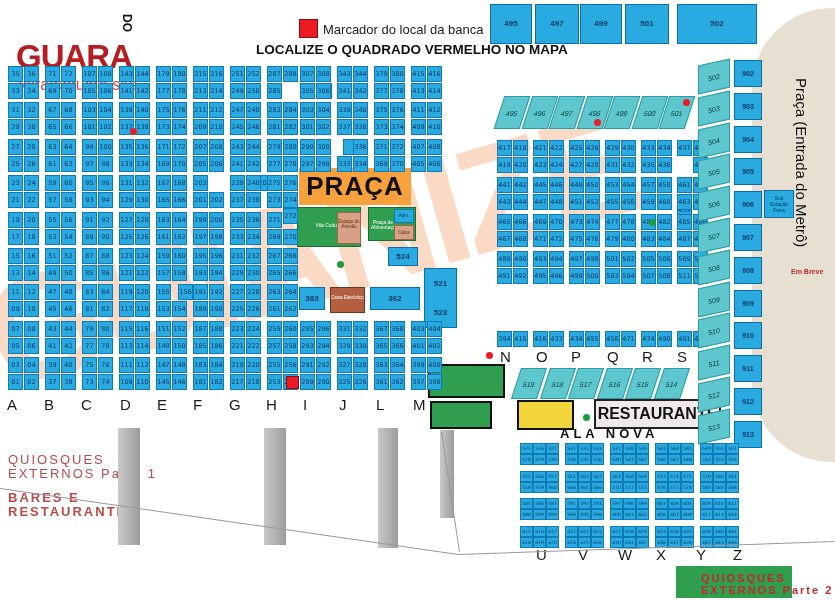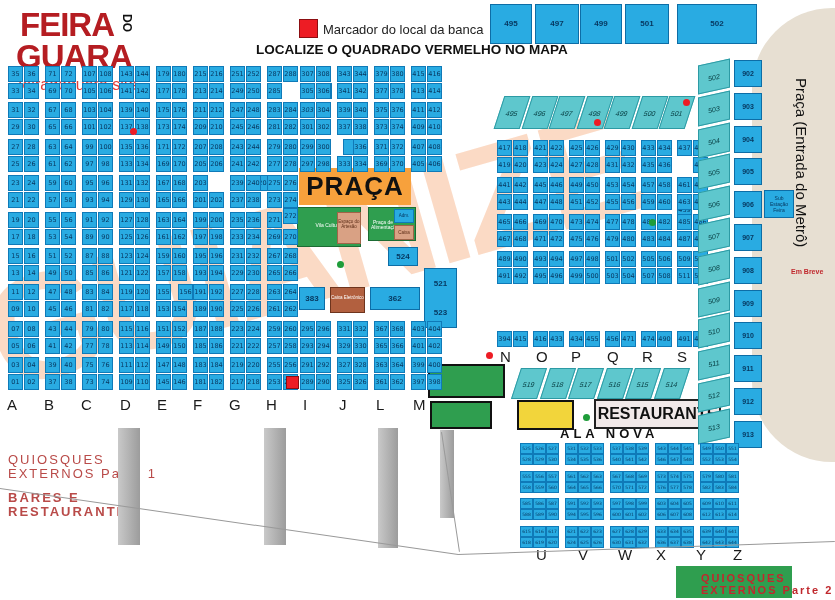--- a/index.html
+++ b/index.html
@@ -28,21 +28,20 @@
 </head>
 <body>
 
 <div id="stage">
 
   <div class="abs" style="left:752px;top:8px;width:83px;height:454px;background:#e7dfd2;border-radius:80px 0 0 80px;"></div>
   <div class="abs" style="left:793px;top:78px;height:330px;writing-mode:vertical-rl;font-size:15px;color:#111;">Praça (Entrada do Metrô)</div>
   <div class="abs" style="left:791px;top:268px;font-size:7px;font-weight:bold;color:#c0282d;">Em Breve</div>
 
   <div class="abs" style="left:16px;top:4px;width:190px;height:96px;">
-    <div class="abs" style="left:4px;top:2px;font-size:33px;font-weight:900;color:#b51d22;letter-spacing:-1px;">FEIRA</div>
     <div class="abs" style="left:104px;top:10px;font-size:12px;font-weight:900;color:#111;writing-mode:vertical-rl;">DO</div>
     <div class="abs" style="left:0px;top:34px;font-size:33px;font-weight:900;color:#b51d22;letter-spacing:-1px;">GUARA</div>
     <div class="abs" style="left:2px;top:72px;font-size:16px;color:#e23c38;">feiradoguara.site</div>
   </div>
 
   <div class="abs" style="left:299px;top:19px;width:17px;height:17px;background:#ed1c24;border:1px solid #8c0e12;"></div>
   <div class="abs" style="left:323px;top:22px;font-size:13px;color:#222;">Marcador do local da banca</div>
   <div class="abs" style="left:256px;top:42px;font-size:13.5px;font-weight:bold;color:#111;">LOCALIZE O QUADRADO VERMELHO NO MAPA</div>
 
   <div class="watermark" style="left:-10px;top:255px;">GUIANIZE</div>

